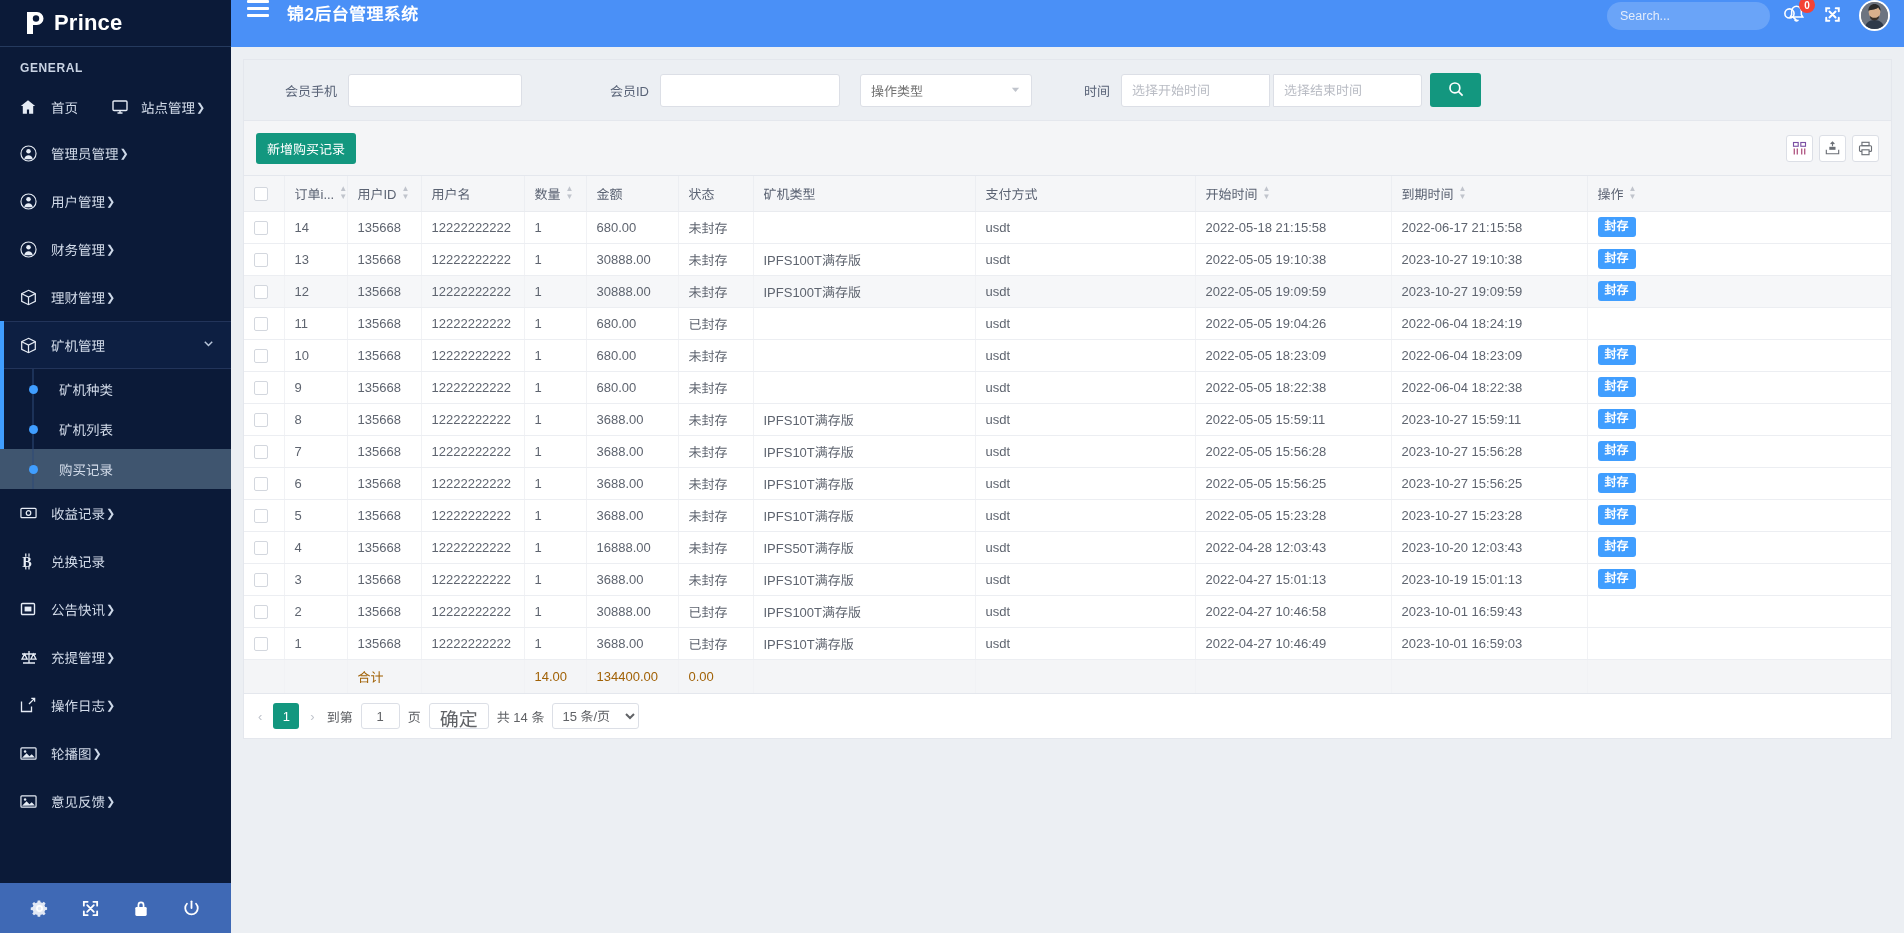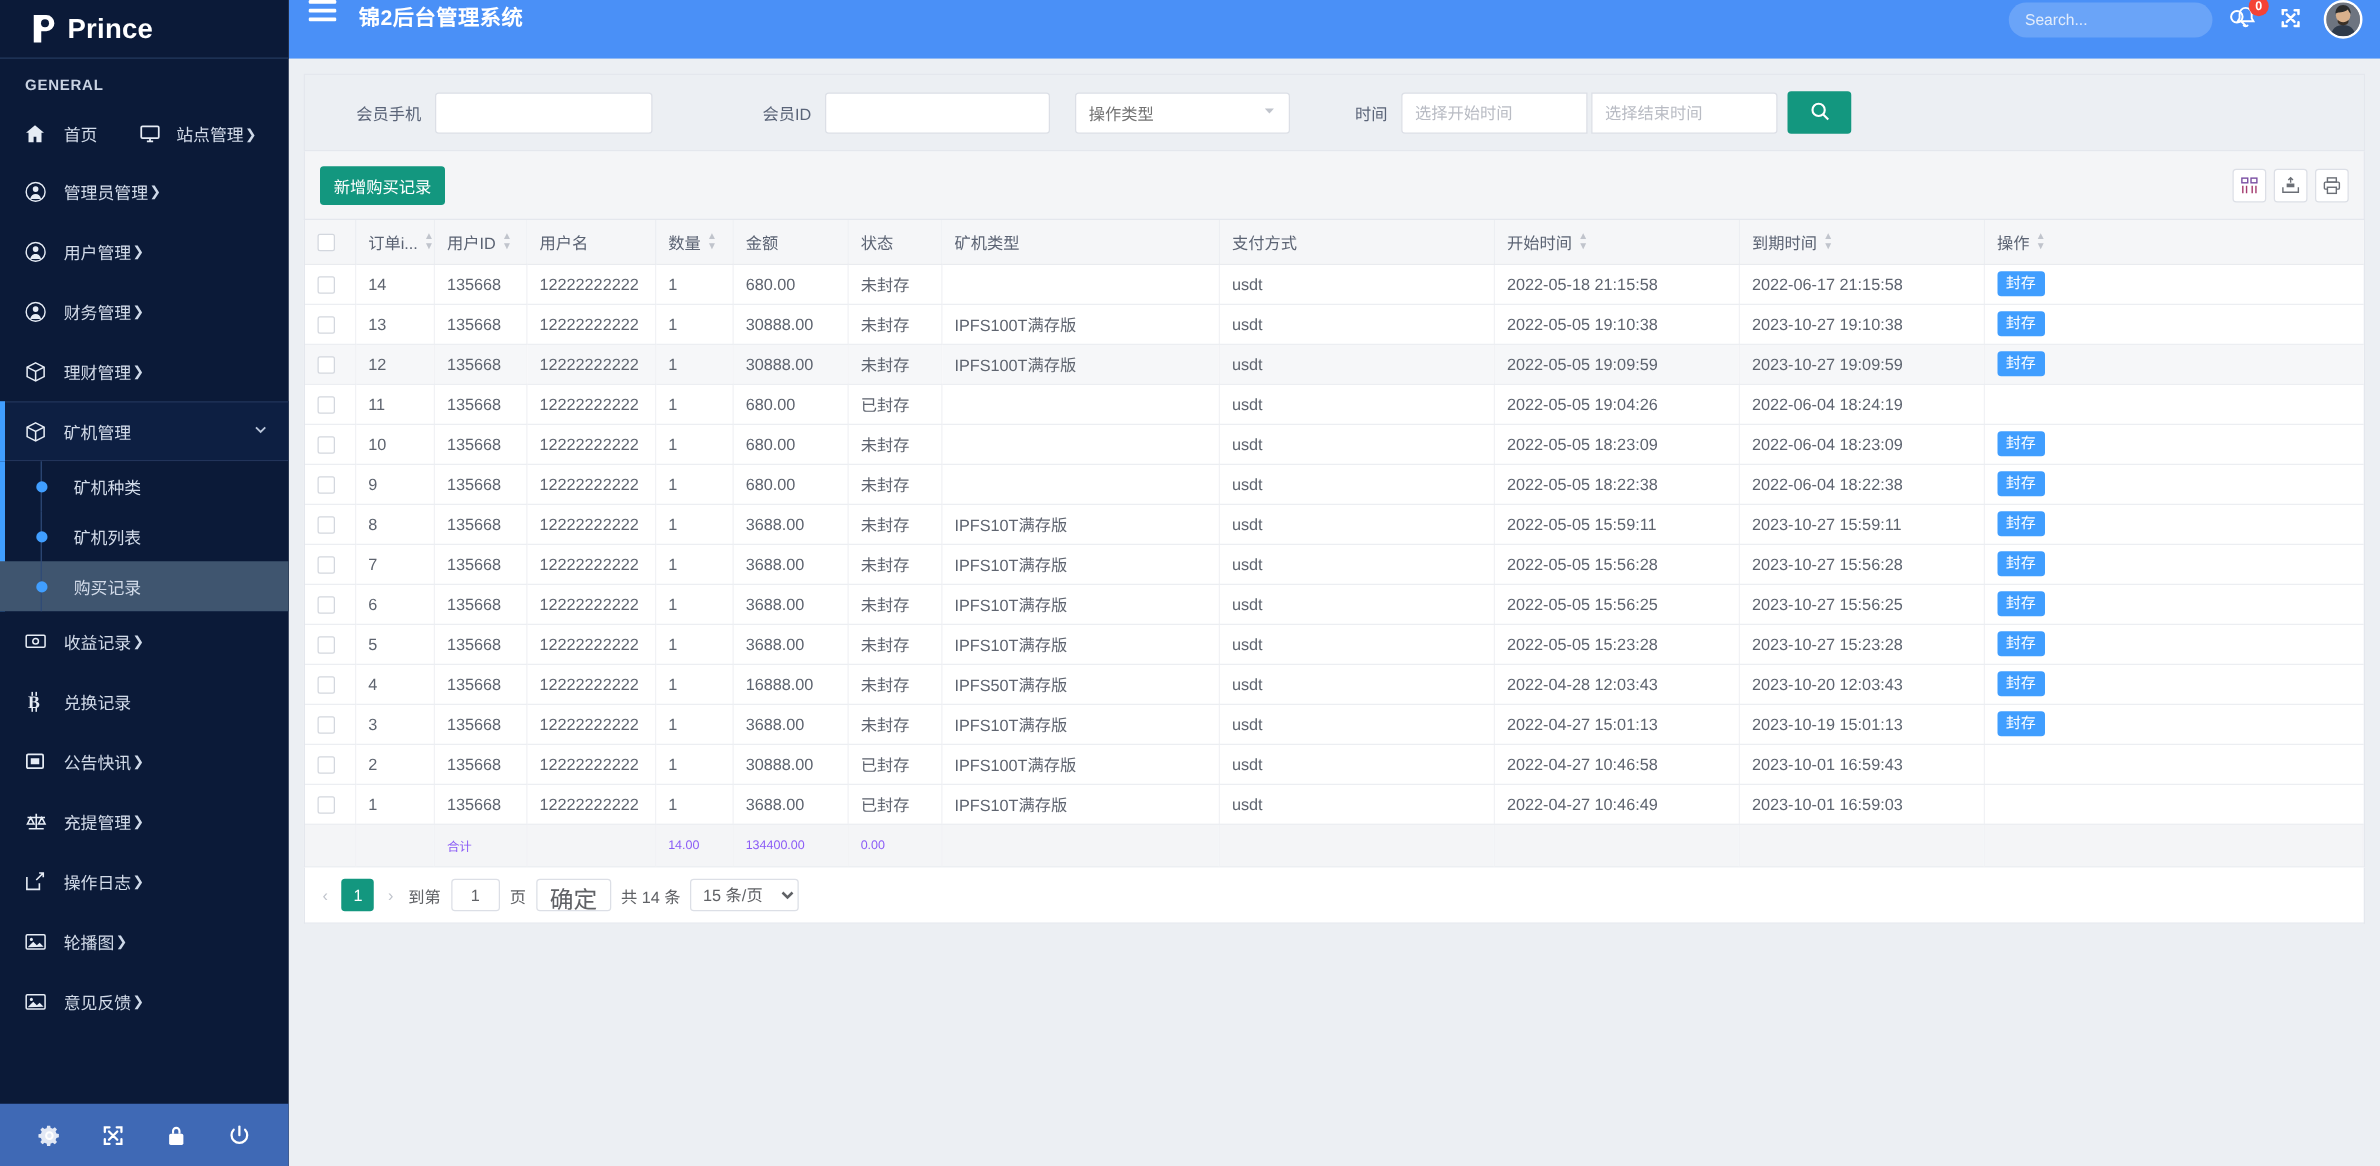--- a/index.html
+++ b/index.html
@@ -269,24 +269,25 @@
     border: 1px solid #d3d7de; border-radius: 2px;
     background: #fff; display: inline-block; cursor: pointer;
     vertical-align: middle;
   }
   .tag-btn {
     display: inline-block;
     background: #409EFF; color: #fff;
     font-size: 12px; border-radius: 3px;
     padding: 3px 7px; cursor: pointer;
     line-height: 1.1;
+    font-weight: bold;
   }
   tfoot td {
-    background: #f4f5f7; color: #8b5cf6;
-    height: 34px; padding: 0 10px; font-size: 10px;
+    background: #f4f5f7; color: #a16207;
+    height: 34px; padding: 0 10px; font-size: 13px;
     border-top: 1px solid #eceef2;
     border-right: 1px solid #f1f2f5;
   }
 
   
   .pager {
     display: flex; align-items: center; gap: 7px;
     background: #fff; padding: 9px 10px;
     border: 1px solid #e4e7ed; border-top: 0;
     font-size: 13px; color: #606266;

